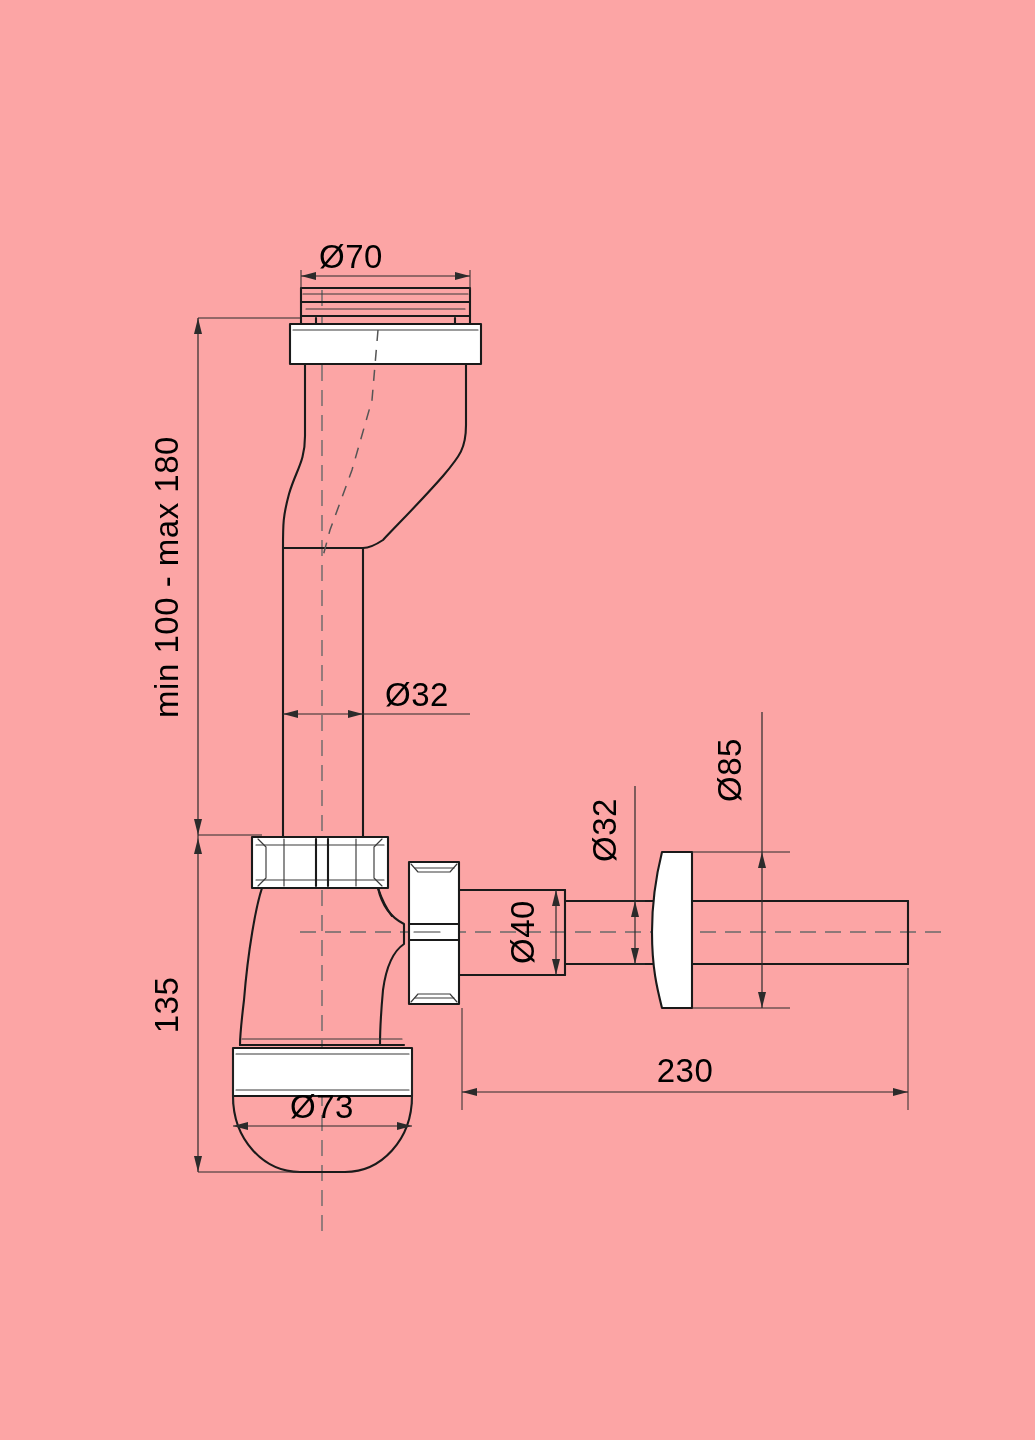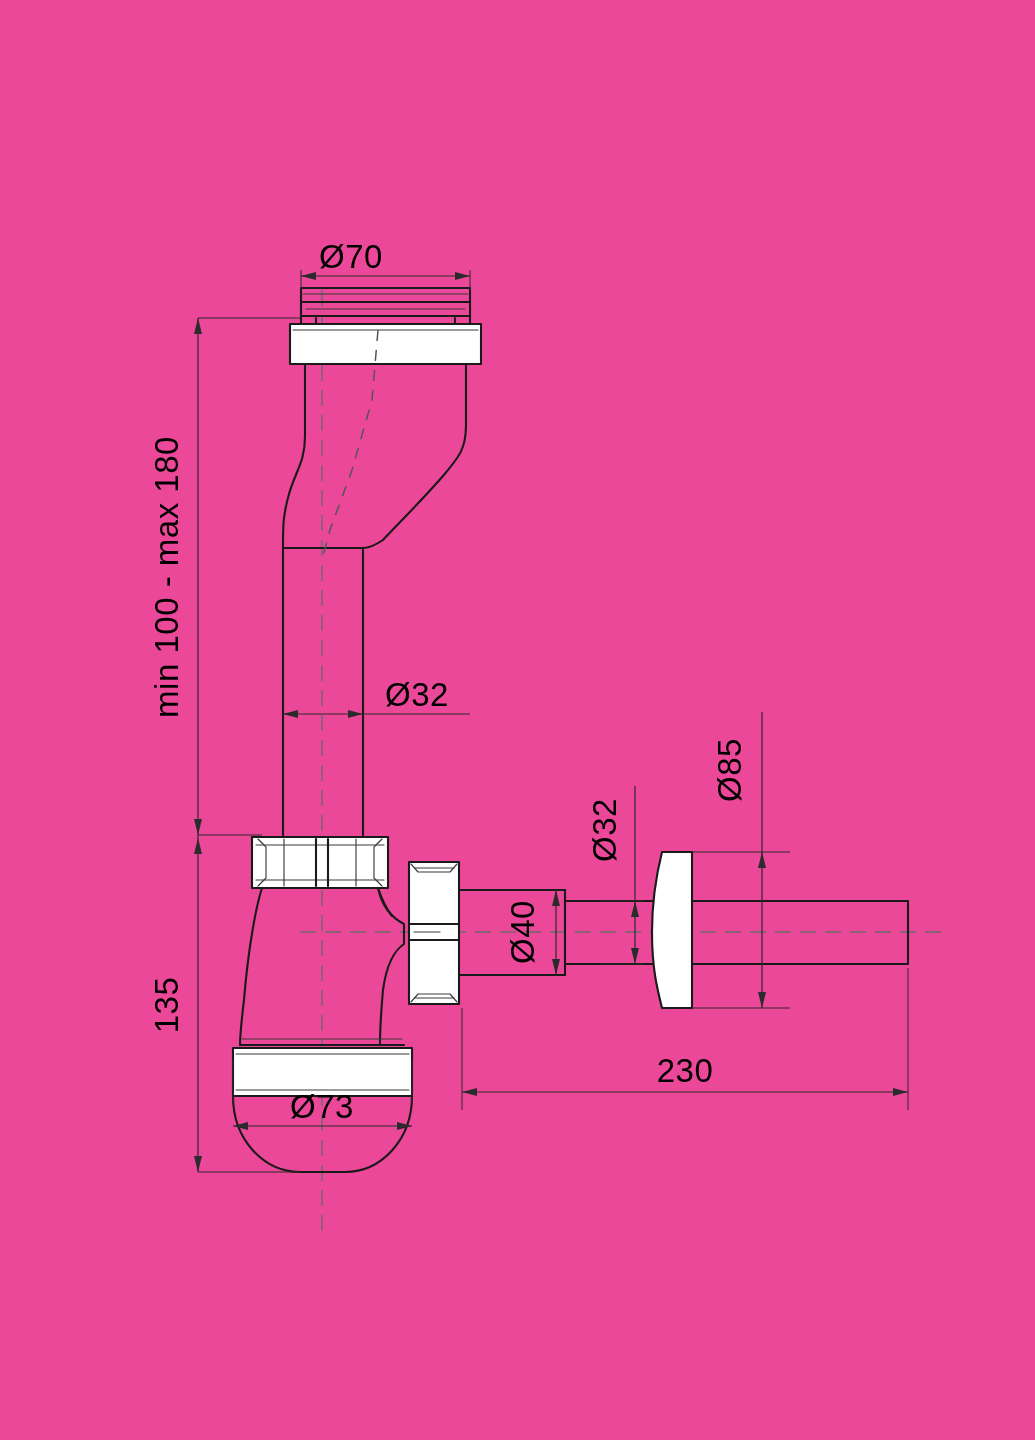--- a/index.html
+++ b/index.html
@@ -11,21 +11,21 @@
   body {
     width: 1035px;
     height: 1440px;
     font-family: "Liberation Sans", sans-serif;
     overflow: hidden;
   }
   #drawing-root {
     position: relative;
     width: 1035px;
     height: 1440px;
-    background: #ec4899;
+    background: #fca5a5;
   }
   svg.sheet {
     display: block;
     width: 1035px;
     height: 1440px;
   }
   .part-line {
     fill: none;
     stroke: #1a1a1a;
     stroke-width: 2.1;

